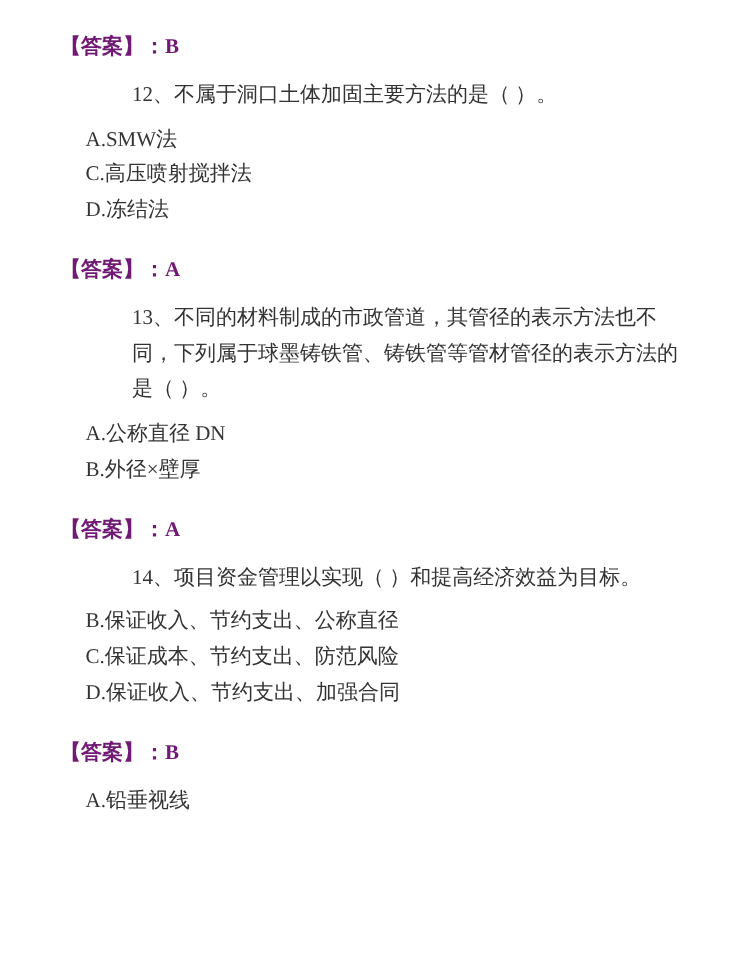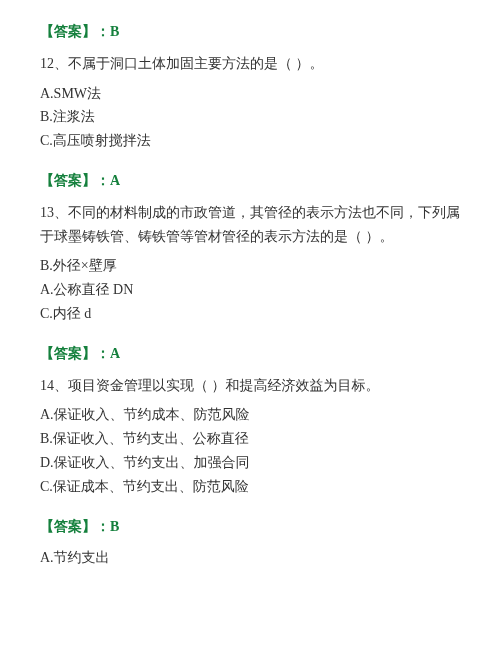--- a/index.html
+++ b/index.html
@@ -13,58 +13,57 @@
       font-size: 14px;
       color: #333333;
       width: 500px;
       min-height: 647px;
       padding: 20px 40px;
       line-height: 1.7;
     }
     .answer-line {
       font-weight: bold;
       margin-bottom: 8px;
-      color: #15803d;
+      color: #701a75;
     }
     .question-block {
       margin-bottom: 16px;
     }
     .question-text {
       margin-bottom: 6px;
       text-indent: 0;
+      margin-left: 48px;
     }
     .option {
       display: block;
-      margin-left: 0;
+      margin-left: 17px;
       line-height: 1.7;
     }
   </style>
 </head>
 <body>
 
 <div>
 <div class="answer-line">【答案】：B</div>
     <div class="question-block">
       <div class="question-text">12、不属于洞口土体加固主要方法的是（        ）。</div>
       <span class="option">A.SMW法</span>
-      <span class="option">B.注浆法</span>
       <span class="option">C.高压喷射搅拌法</span>
+      <span class="option">D.冻结法</span>
     </div>
     <div class="answer-line">【答案】：A</div>
     <div class="question-block">
       <div class="question-text">13、不同的材料制成的市政管道，其管径的表示方法也不同，下列属于球墨铸铁管、铸铁管等管材管径的表示方法的是（        ）。</div>
+      <span class="option">A.公称直径 DN</span>
       <span class="option">B.外径×壁厚</span>
-      <span class="option">A.公称直径 DN</span>
-      <span class="option">C.内径 d</span>
     </div>
     <div class="answer-line">【答案】：A</div>
     <div class="question-block">
       <div class="question-text">14、项目资金管理以实现（        ）和提高经济效益为目标。</div>
-      <span class="option">A.保证收入、节约成本、防范风险</span>
       <span class="option">B.保证收入、节约支出、公称直径</span>
+      <span class="option">C.保证成本、节约支出、防范风险</span>
       <span class="option">D.保证收入、节约支出、加强合同</span>
-      <span class="option">C.保证成本、节约支出、防范风险</span>
     </div>
     <div class="answer-line">【答案】：B</div>
     <div class="question-block">
-      <span class="option">A.节约支出</span>
+      <span class="option">A.铅垂视线</span>
     </div>
   </div>
 
 </body></html>

